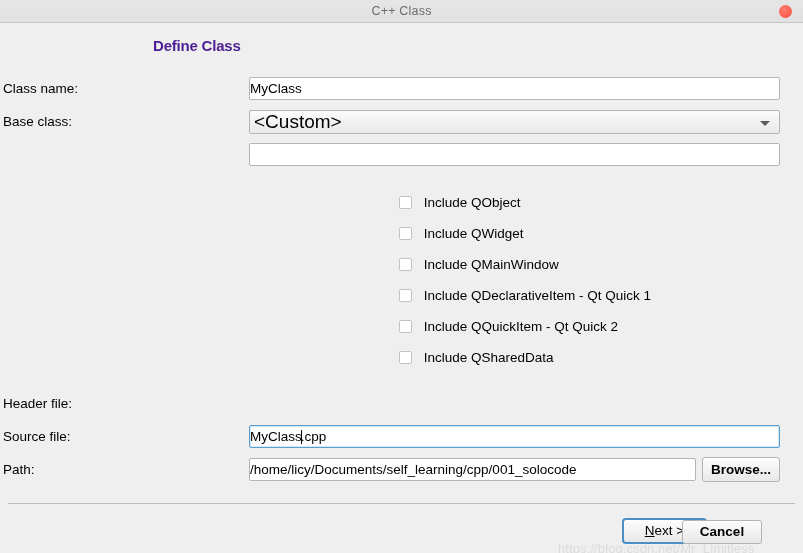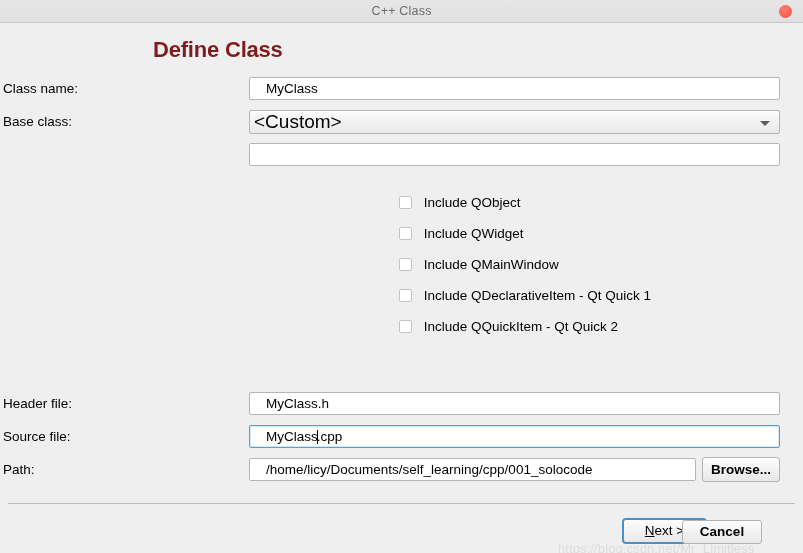--- a/index.html
+++ b/index.html
@@ -94,41 +94,41 @@
   .main {
     position: absolute;
     left: 150px; top: 0;
     width: 653px;
     height: 480px;
   }
   .page-title {
     position: absolute;
     left: 3px;
     top: 14px;
-    font-size: 22px;
+    font-size: 15px;
     font-weight: bold;
-    color: #7f1d1d;
+    color: #4c1d95;
     letter-spacing: -0.2px;
   }
 
   .form-label {
     position: absolute;
     font-size: 13.5px;
     color: #000;
     white-space: nowrap;
   }
 
   .txt-field {
     position: absolute;
     background: #ffffff;
     border: 1px solid #b5b5b5;
     box-sizing: border-box;
     height: 23px;
     line-height: 21px;
-    padding: 0 16px;
+    padding: 0 0;
     font-size: 13.5px;
     font-family: "Liberation Sans", sans-serif;
     color: #000;
     border-radius: 2px;
     white-space: nowrap;
     overflow: hidden;
   }
   .txt-field.focused {
     border: 1px solid #5a9fd4;
     box-shadow: 0 0 0 1px rgba(90,159,212,0.25) inset;
@@ -270,23 +270,26 @@
       <span class="cb-label">Include QMainWindow</span>
     </div>
     <div class="cb-row" style="top:264px;">
       <span class="cb-box"></span>
       <span class="cb-label">Include QDeclarativeItem - Qt Quick 1</span>
     </div>
     <div class="cb-row" style="top:295px;">
       <span class="cb-box"></span>
       <span class="cb-label">Include QQuickItem - Qt Quick 2</span>
     </div>
+    <div class="cb-row" style="top:326px;">
+      <span class="cb-box"></span>
+      <span class="cb-label">Include QSharedData</span>
+    </div>
 
     <div class="form-label" style="left:-147px; top:373px; width:240px;">Header file:</div>
-    <div class="txt-field" style="left:99px; top:369px; width:531px;" placeholder="">MyClass.h</div>
 
     <div class="form-label" style="left:-147px; top:406px; width:240px;">Source file:</div>
     <div class="txt-field focused" style="left:99px; top:402px; width:531px;">
       <span>MyClass</span><span class="caret"></span><span>.cpp</span>
     </div>
 
     <div class="form-label" style="left:-147px; top:439px; width:240px;">Path:</div>
     <div class="txt-field" style="left:99px; top:435px; width:447px;" placeholder="">/home/licy/Documents/self_learning/cpp/001_solocode</div>
     <div class="btn" style="left:552px; top:434px; width:78px; height:25px; line-height:23px;font-weight:bold;">Browse...</div>
   </div>

